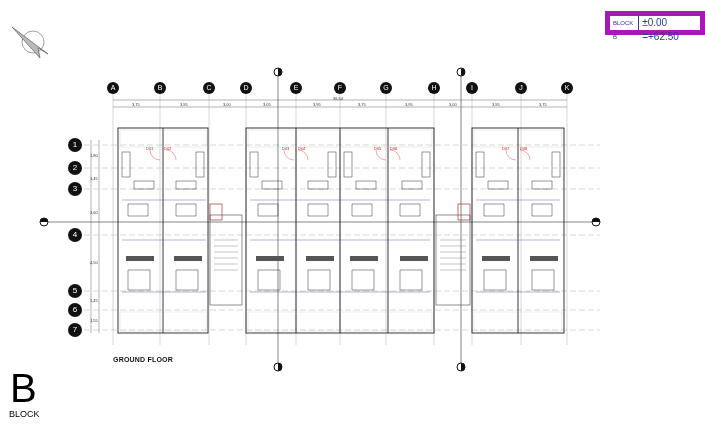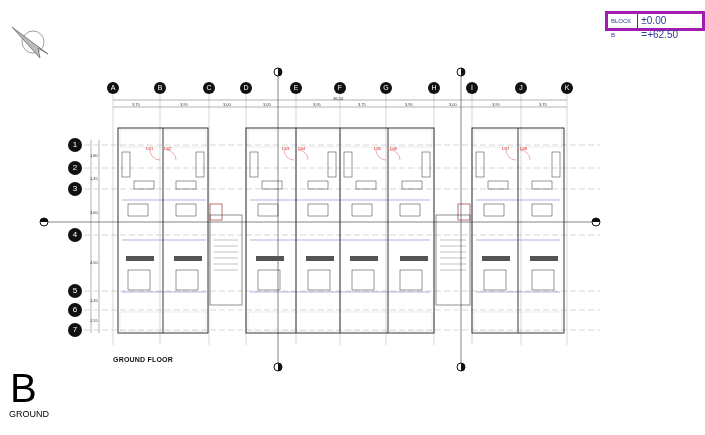--- a/index.html
+++ b/index.html
@@ -1,17 +1,17 @@
 <!DOCTYPE html>
 <html><head>
 <meta charset="utf-8">
 <style>
   html,body{margin:0;padding:0;background:#fff;}
   body{width:705px;height:435px;position:relative;overflow:hidden;font-family:"Liberation Sans",sans-serif;}
-  .level-box{position:absolute;left:605px;top:11px;height:14px;display:flex;border:3px solid #a21caf;font-size:10px;color:#2a3a9a;}
+  .level-box{position:absolute;left:605px;top:11px;height:14px;display:flex;border:5px solid #a21caf;font-size:10px;color:#2a3a9a;}
   .level-box .lbl{font-size:6px;padding:0 3px;line-height:14px;border-right:1px solid #2a3a9a;}
   .level-box .val{padding:0 3px;line-height:14px;}
   .grid-bubble{position:absolute;width:12px;height:12px;border-radius:50%;background:#111;color:#fff;font-size:7px;text-align:center;line-height:12px;}
   .row-bubble{position:absolute;width:14px;height:14px;border-radius:50%;background:#111;color:#fff;font-size:8px;text-align:center;line-height:14px;}
   .dim{position:absolute;font-size:4px;color:#333;}
   .big-b{position:absolute;left:10px;top:368px;font-size:40px;line-height:40px;color:#000;}
   .block-lbl{position:absolute;left:9px;top:409px;font-size:9px;color:#000;}
   .ground{position:absolute;left:113px;top:356px;font-size:7px;font-weight:bold;letter-spacing:0.2px;color:#111;}
   svg{position:absolute;left:0;top:0;}
 </style>
@@ -234,13 +234,13 @@
 <div class="dim" style="left:164px;top:146px;color:#c22;">D02</div>
 <div class="dim" style="left:282px;top:146px;color:#c22;">D03</div>
 <div class="dim" style="left:298px;top:146px;color:#c22;">D04</div>
 <div class="dim" style="left:374px;top:146px;color:#c22;">D05</div>
 <div class="dim" style="left:390px;top:146px;color:#c22;">D06</div>
 <div class="dim" style="left:502px;top:146px;color:#c22;">D07</div>
 <div class="dim" style="left:520px;top:146px;color:#c22;">D08</div>
 
 <div class="ground">GROUND FLOOR</div>
 <div class="big-b">B</div>
-<div class="block-lbl">GROUND</div>
+<div class="block-lbl">BLOCK</div>
 
 </body></html>

